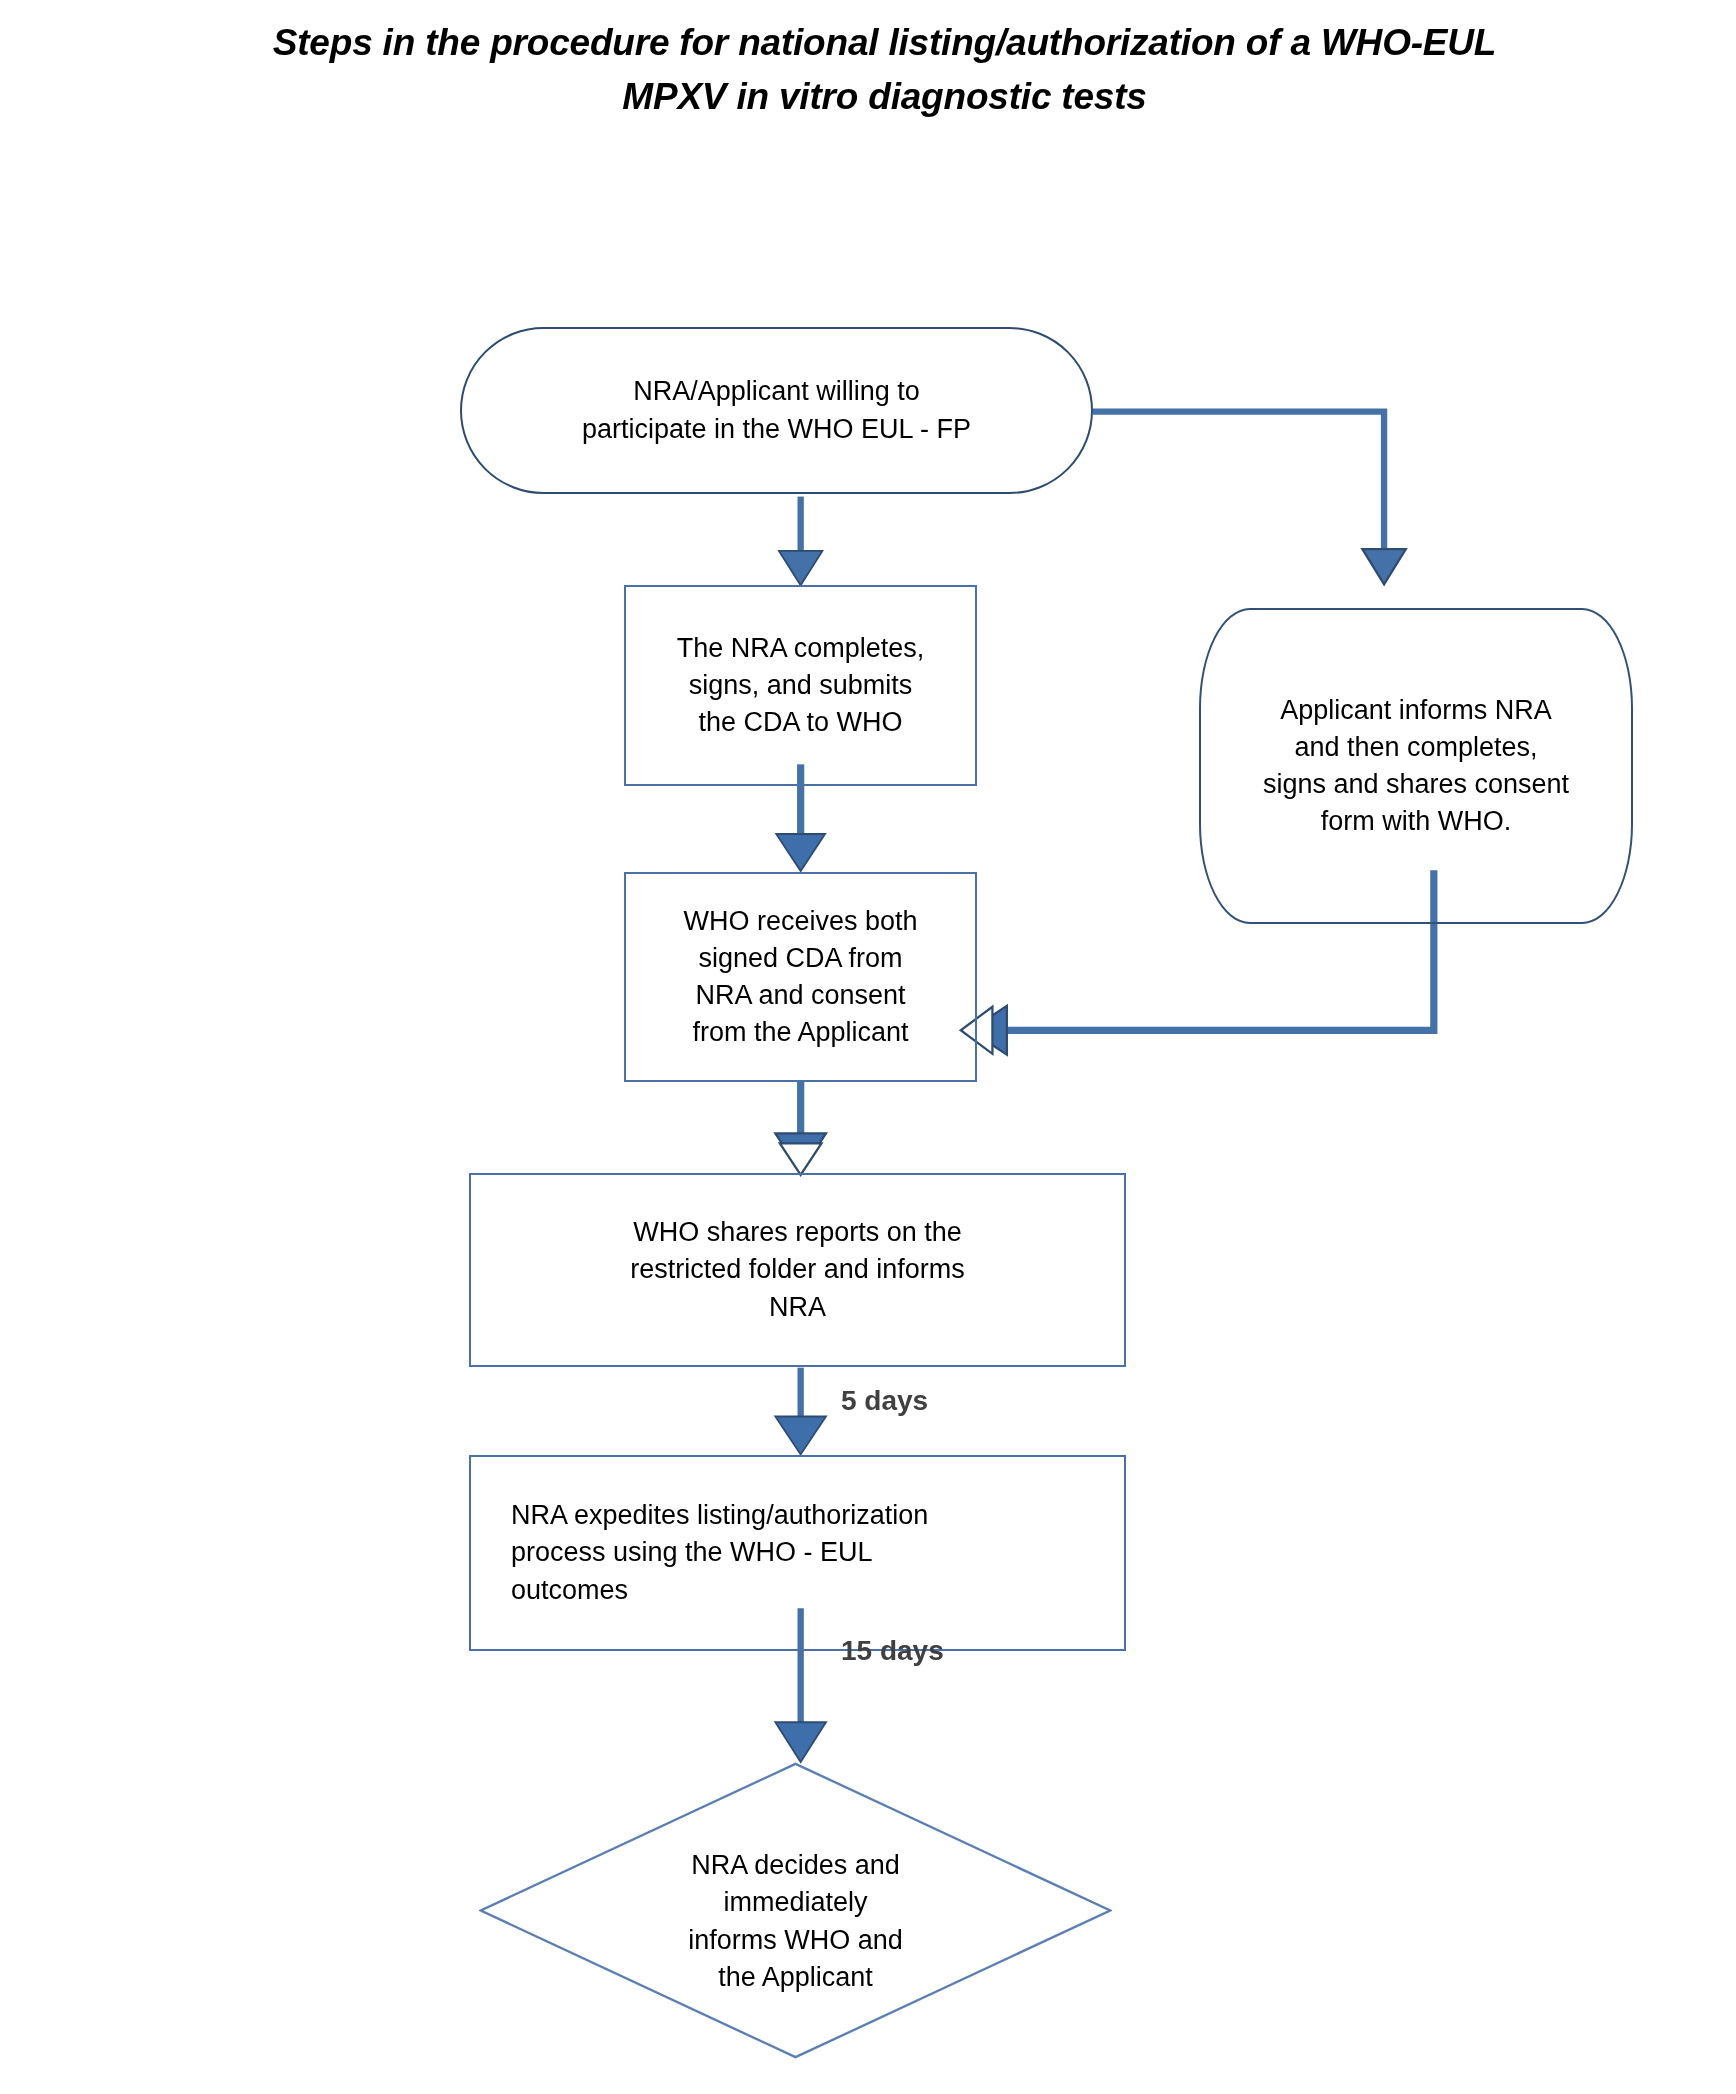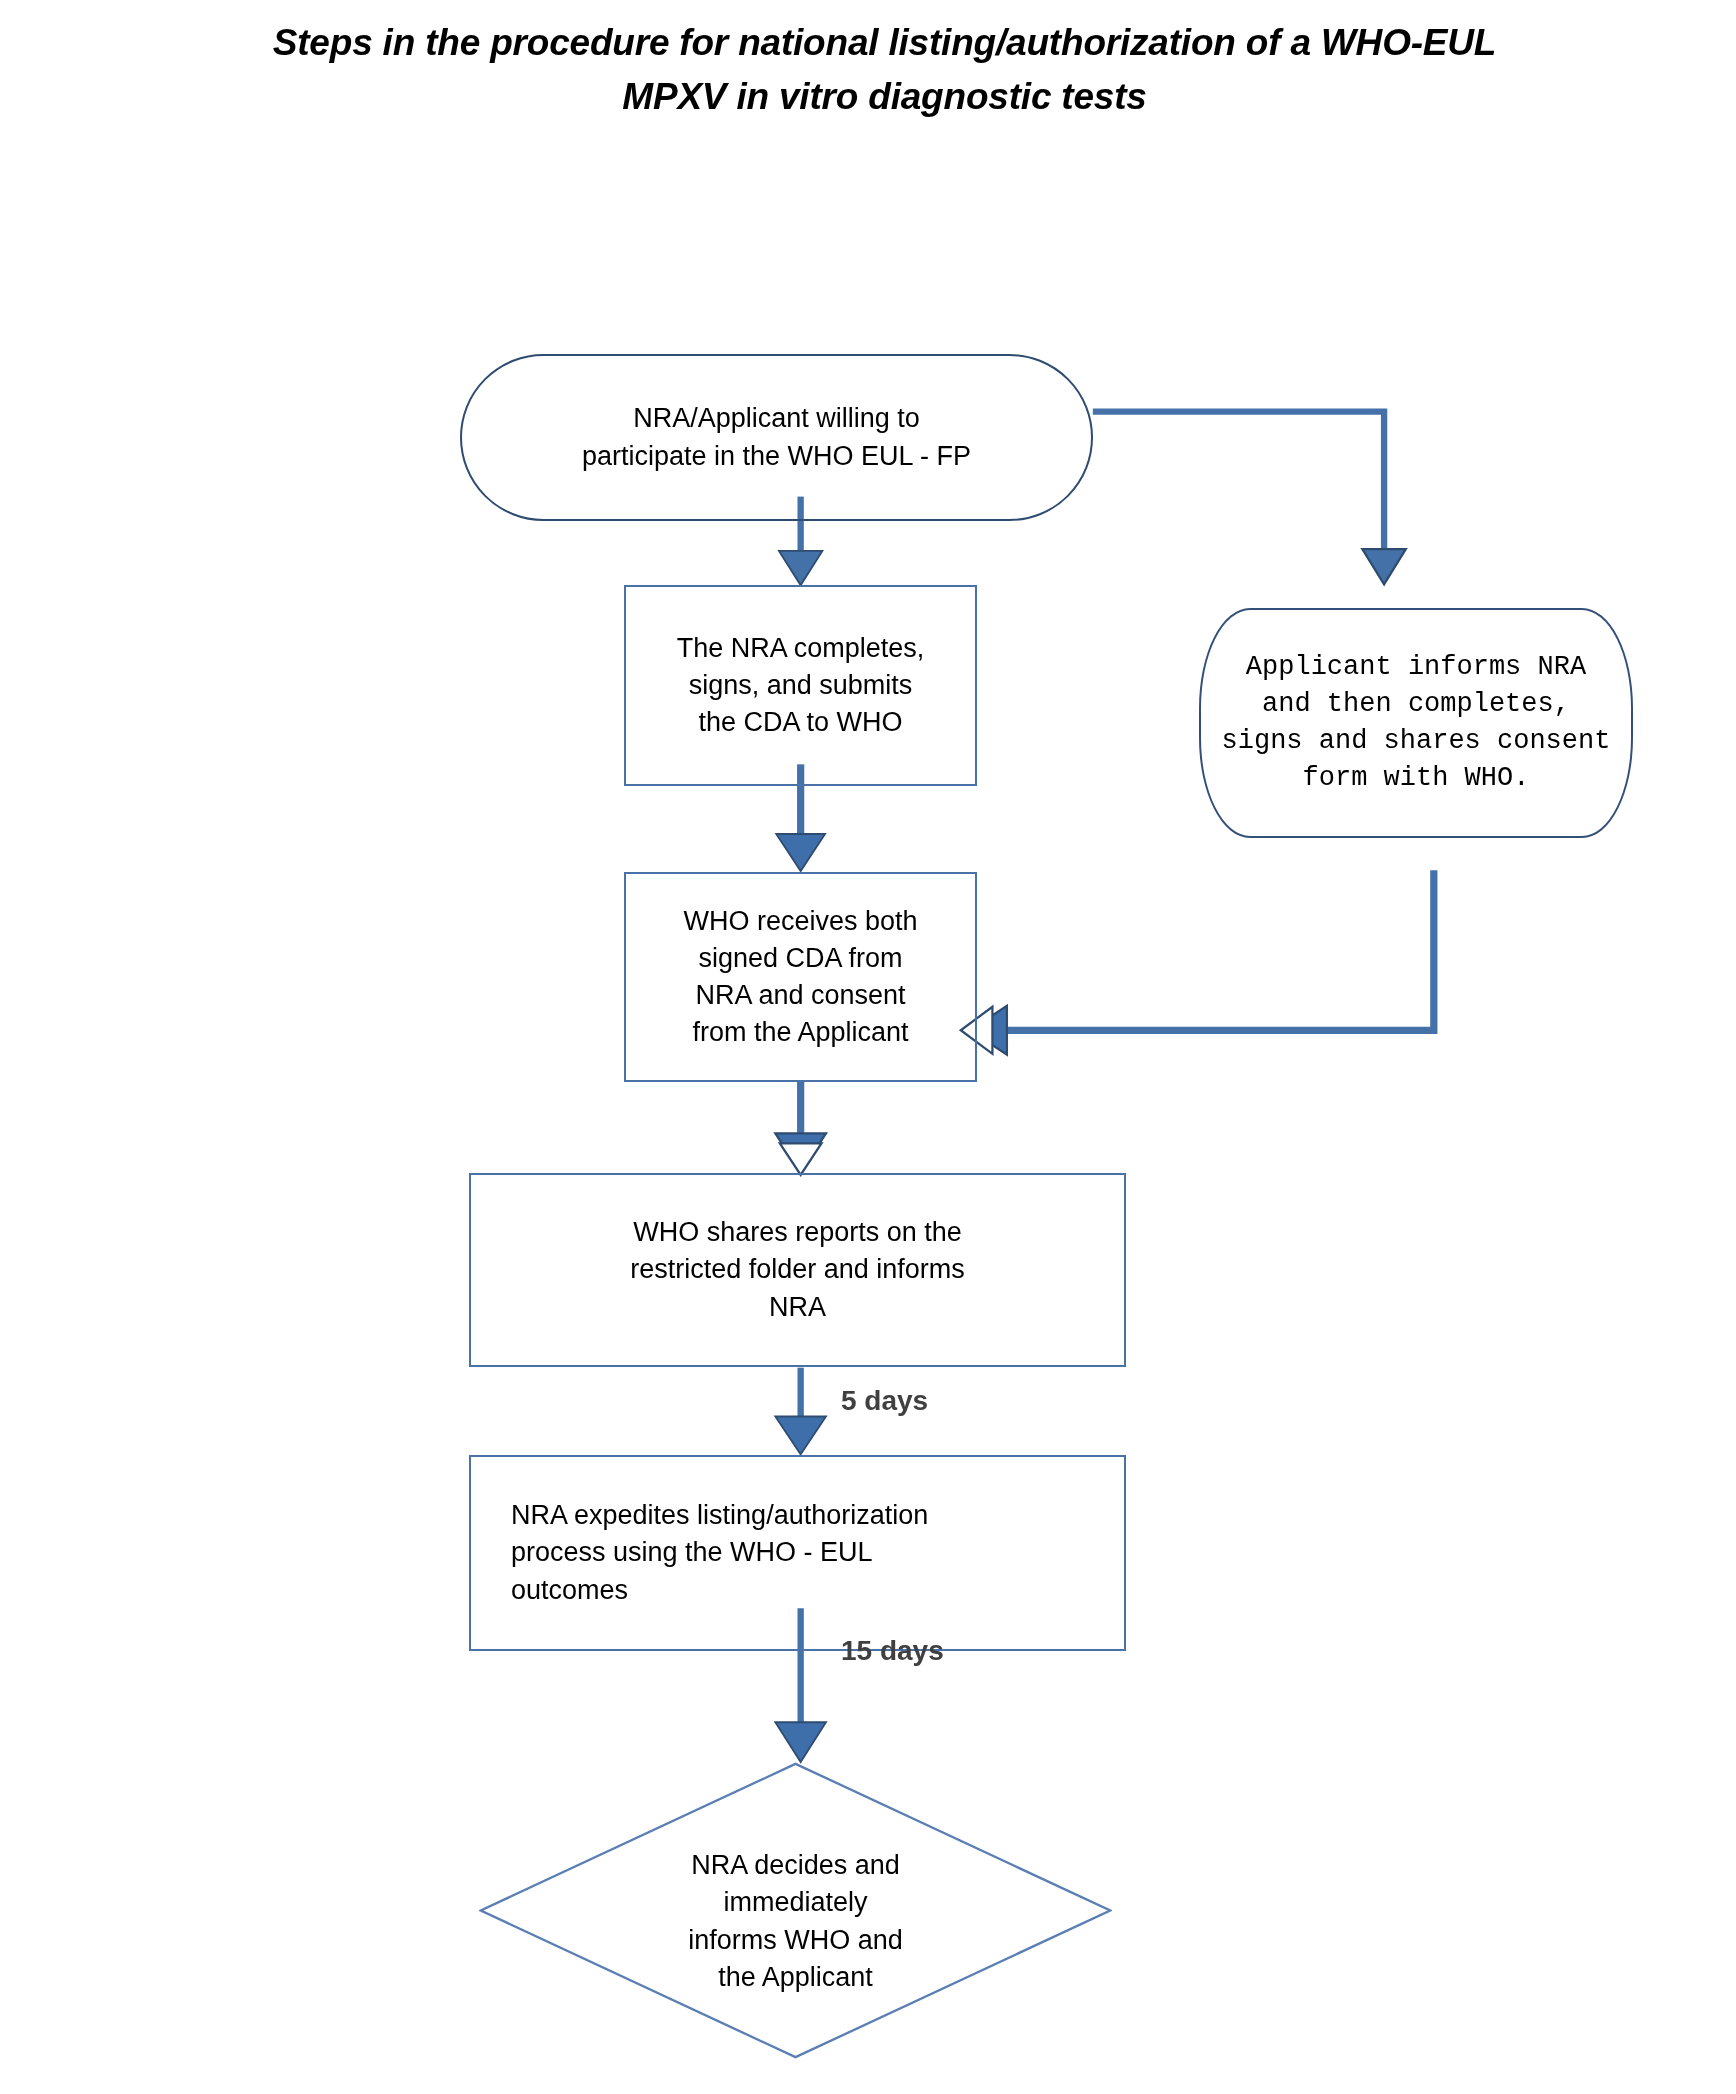--- a/index.html
+++ b/index.html
@@ -62,21 +62,20 @@
   }
 
   
   #node-start {
     left: 460px;
     top: 327px;
     width: 633px;
     height: 167px;
     border: 2.3px solid #2e4b70;
     border-radius: 86px;
-    margin-top: 27px;
   }
 
   
   #node-nra-cda {
     left: 624px;
     top: 585px;
     width: 353px;
     height: 201px;
     border: 2.3px solid #4a72a8;
   }
@@ -106,24 +105,23 @@
   #node-nra-expedites .node-text {
     text-align: left;
     padding: 0 0 0 40px;
   }
 
   
   #node-applicant {
     left: 1199px;
     top: 608px;
     width: 434px;
-    height: 230px;
+    height: 316px;
     border: 2.3px solid #33507a;
     border-radius: 51px / 100px;
-    font-family: Liberation Mono, monospace;
   }
 
   
   #node-decision {
     left: 479px;
     top: 1762px;
     width: 633px;
     height: 297px;
     border: none;
   }

